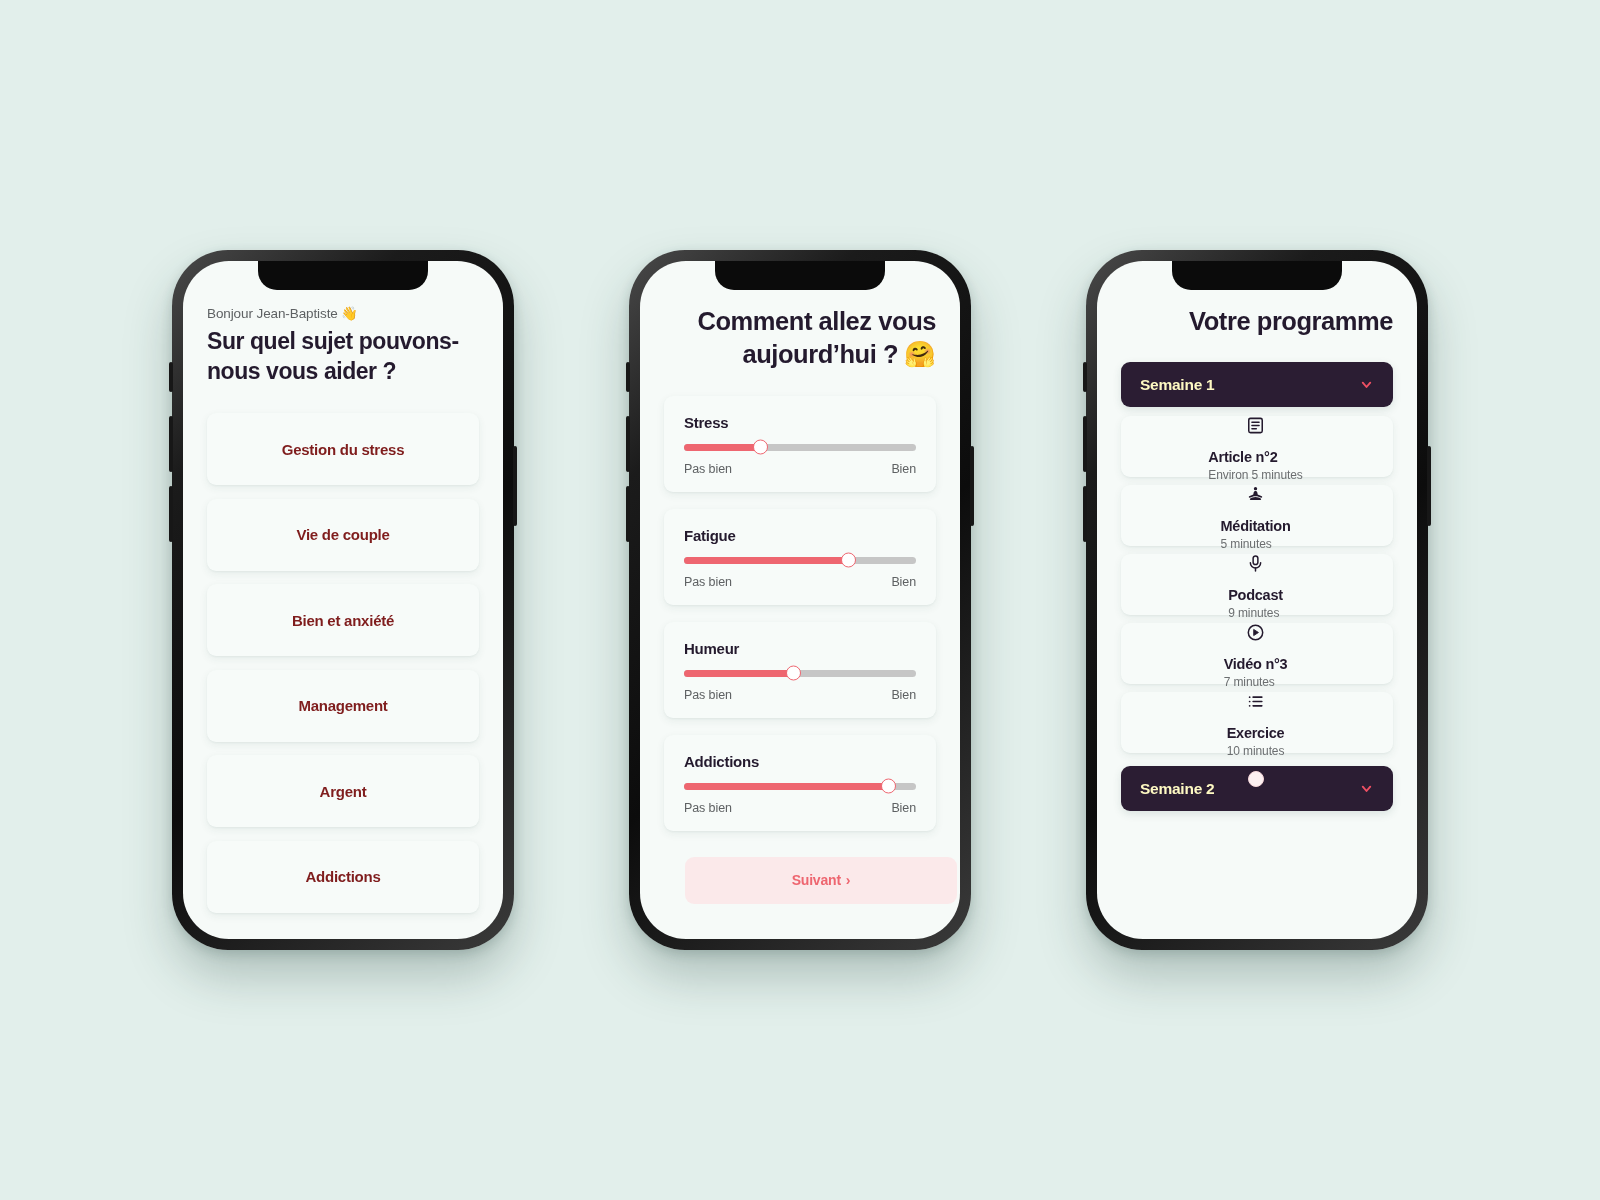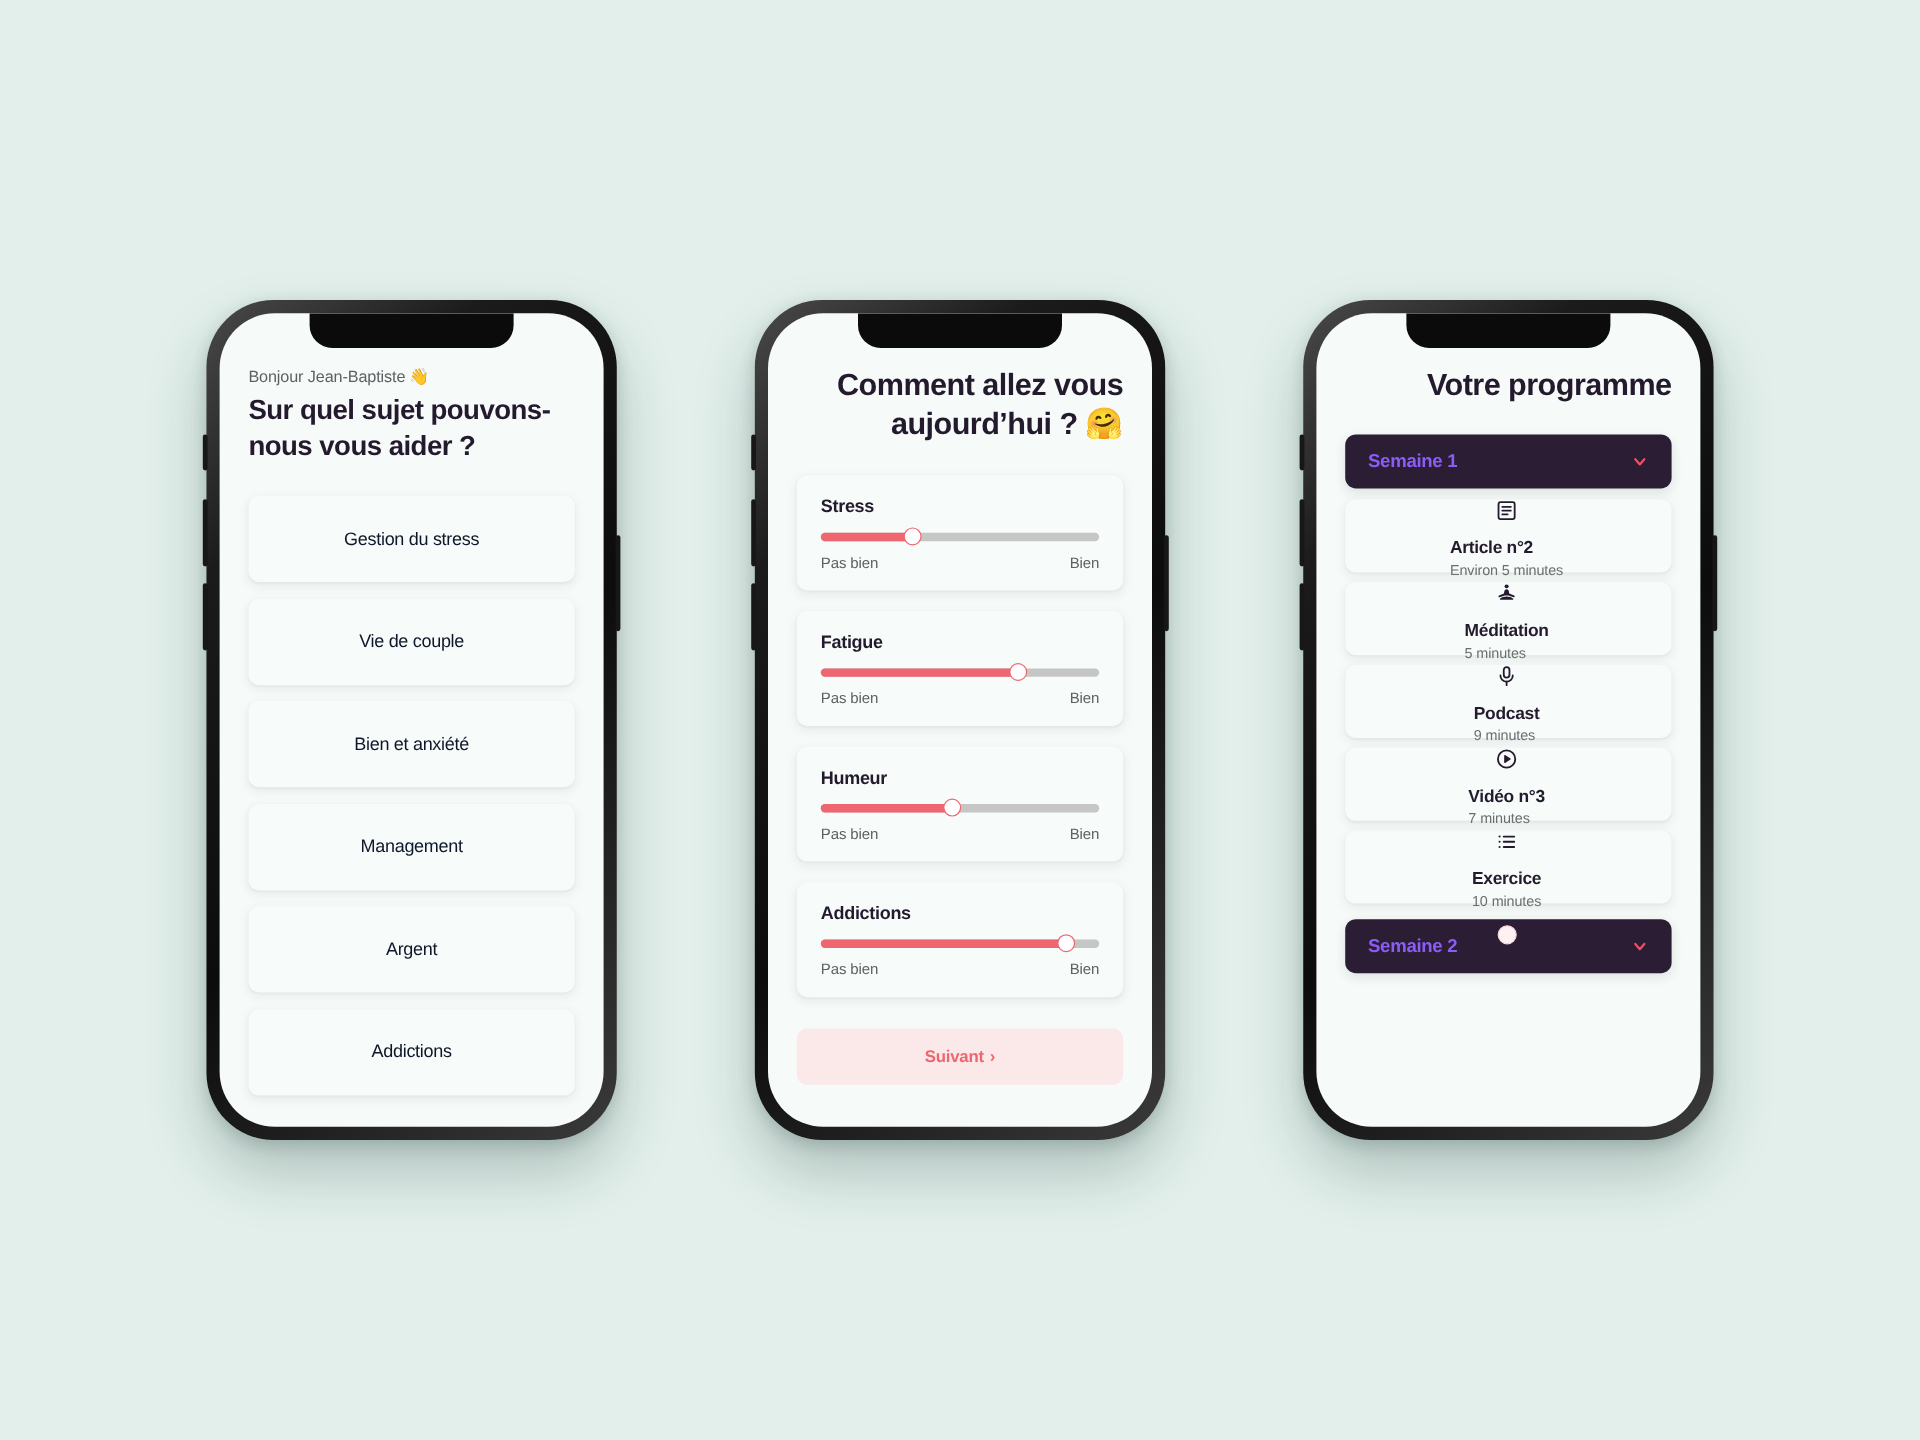--- a/index.html
+++ b/index.html
@@ -95,22 +95,22 @@
     height: 72px;
     background: #f7fbf9;
     border-radius: 9px;
     display: flex;
     align-items: center;
     justify-content: center;
     box-shadow: 0 3px 9px rgba(40,80,72,0.075), 0 1px 2px rgba(40,80,72,0.05);
   }
   .topic-label {
     font-size: 15px;
-    font-weight: 400;
-    color: #0f172a;
+    font-weight: 700;
+    color: #7f1d1d;
     letter-spacing: -0.25px;
   }
 
   
   .slider-list {
     margin-top: 24px;
     display: flex;
     flex-direction: column;
     gap: 17px;
   }
@@ -167,36 +167,37 @@
     color: #ee6670;
     font-family: "Liberation Sans", sans-serif;
     font-size: 14px;
     font-weight: 700;
     letter-spacing: -0.2px;
     cursor: pointer;
     display: flex;
     align-items: center;
     justify-content: center;
     gap: 5px;
+    margin-left: 21px;
   }
 
   
   .prog-list { margin-top: 24px; }
   .week-header {
     height: 45px;
     background: #2b1d33;
     border-radius: 9px;
     display: flex;
     align-items: center;
     justify-content: space-between;
     padding: 0 19px;
     box-shadow: 0 3px 9px rgba(40,80,72,0.13);
   }
   .week-label {
-    color: #8b5cf6;
+    color: #fef9c3;
     font-size: 15.5px;
     font-weight: 700;
     letter-spacing: -0.25px;
   }
   .chev { color: #ee4f63; display: flex; align-items: center; }
   .items {
     display: flex;
     flex-direction: column;
     gap: 8px;
     margin-top: 9px;

